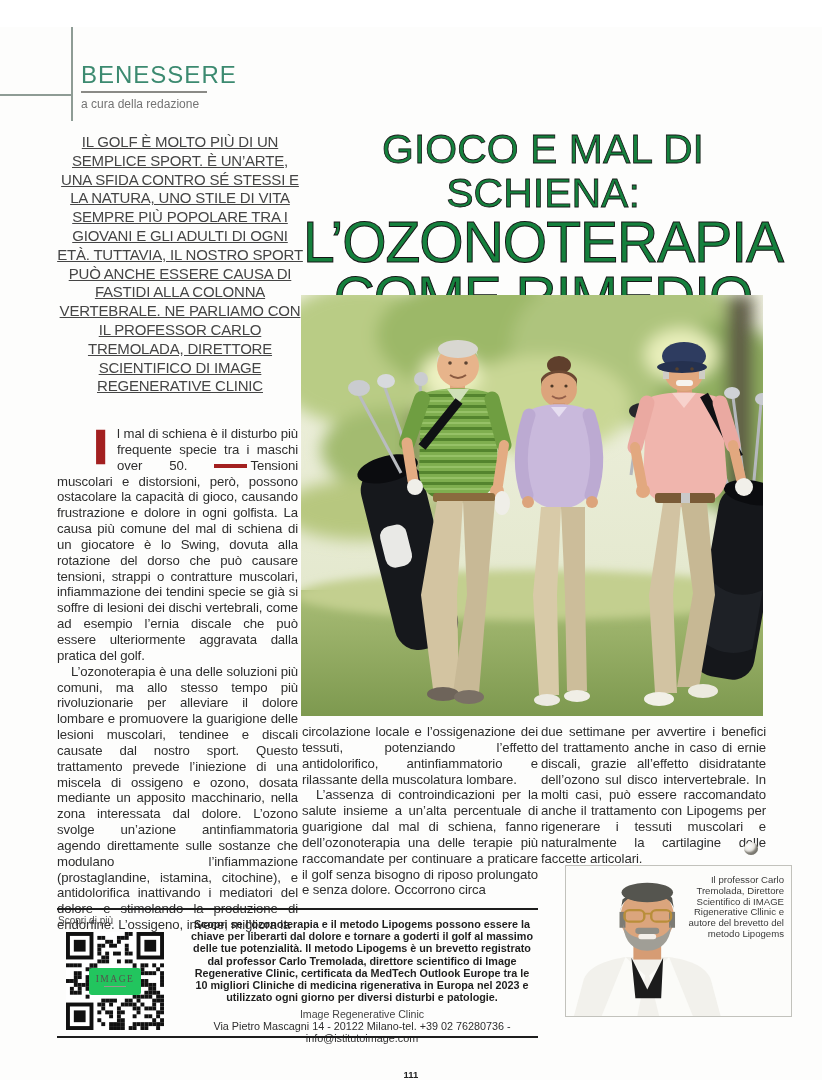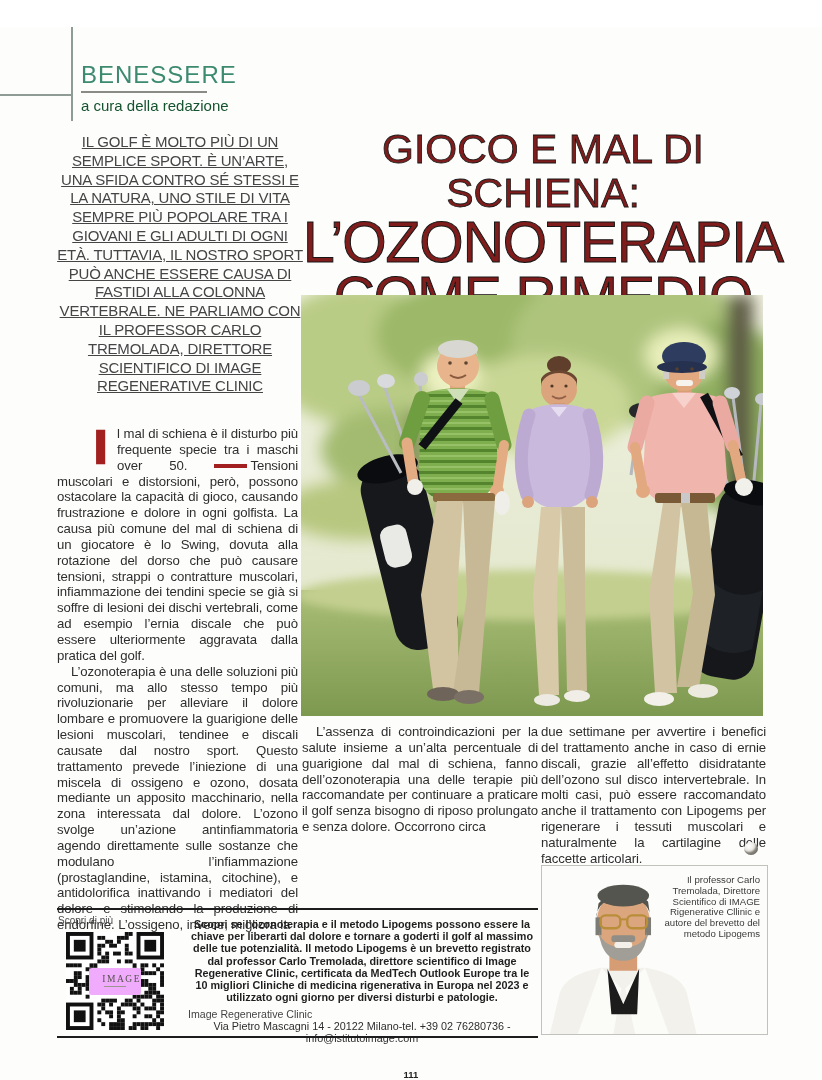--- a/index.html
+++ b/index.html
@@ -8,32 +8,32 @@
     background:#fdfdfc; font-family:"Liberation Sans", sans-serif;margin-top:27px;
   }
   
   .v-rule { position:absolute; left:71px; top:0; width:2px; height:94px; background:#8e9c95; }
   .h-rule-left { position:absolute; left:0; top:67px; width:71px; height:2px; background:#8e9c95; }
   .section-title {
     position:absolute; left:81px; top:34px; font-size:24px; letter-spacing:1px;
     color:#3C8A70; font-weight:400;
   }
   .section-underline { position:absolute; left:81px; top:64px; width:126px; height:1.5px; background:#8a8a86; }
-  .byline { position:absolute; left:81px; top:70px; font-size:15px; color:#14532d; }
+  .byline { position:absolute; left:81px; top:70px; font-size:12px; color:#737373; }
 
   
   .intro {
     position:absolute; left:56px; top:106px; width:248px;
     font-size:15px; line-height:18.8px; text-align:center; color:#454545;
     letter-spacing:-0.2px;
     text-decoration:underline;
   }
 
   
-  .title-block { position:absolute; left:296px; top:100px; width:494px; text-align:center; color:#7f1d1d; }
+  .title-block { position:absolute; left:296px; top:100px; width:494px; text-align:center; color:#15803d; }
   .title-l1 { font-size:41px; line-height:44px; letter-spacing:0px; -webkit-text-stroke:0.8px #161616; }
   .title-l2 { font-size:57px; line-height:55px; letter-spacing:-1px; -webkit-text-stroke:1px #161616; }
   .title-l3 { font-size:57px; line-height:55px; letter-spacing:-1px; -webkit-text-stroke:1px #161616; }
 
   
   .photo { position:absolute; left:301px; top:268px; width:462px; height:421px; }
   .photo svg { display:block; width:100%; height:100%; }
 
   
   .col {
@@ -54,49 +54,49 @@
 
   
   .end-mark {
     position:absolute; left:744px; top:815px; width:14px; height:13px; border-radius:50%;
     background:radial-gradient(circle at 35% 30%, #ffffff 0%, #e8e6e0 45%, #8f8d85 100%);
     box-shadow:inset -2px -3px 2px rgba(60,58,50,.55);
   }
 
   
   .portrait-box {
-    position:absolute; left:541px; top:838px; width:227px; height:170px;
+    position:absolute; left:565px; top:838px; width:227px; height:152px;
     border:1px solid #c2c2bc; background:#fcfcfa; box-sizing:border-box;padding-left:20px;
   }
   .portrait-box svg { position:absolute; left:0; top:0; width:100%; height:100%; }
   .portrait-caption {
     position:absolute; right:7px; top:9px; width:114px; text-align:right;
     font-size:9.6px; line-height:10.8px; color:#3b3b3b;
   }
 
   
   .rule-top { position:absolute; left:57px; top:881px; width:481px; height:1.6px; background:#1d1d1d; }
   .rule-bottom { position:absolute; left:57px; top:1009px; width:481px; height:1.6px; background:#1d1d1d; }
   .qr-label { position:absolute; left:58px; top:888px; width:112px; text-align:left; font-size:10px; color:#4a4a4a; }
   .qr-wrap { position:absolute; left:66px; top:905px; width:98px; height:98px; background:#ffffff; }
   .qr-wrap svg { display:block; width:100%; height:100%; }
   .qr-logo {
-    position:absolute; left:23px; top:36px; width:52px; height:27px; background:#f0abfc;
-    border-radius:3px; text-align:right;
+    position:absolute; left:23px; top:36px; width:52px; height:27px; background:#22c55e;
+    border-radius:3px; text-align:center;
   }
   .qr-logo-text {
     font-family:"Liberation Serif", serif; font-size:9.5px; letter-spacing:1.5px;
     color:#55524c; display:block; margin-top:6px;
   }
   .qr-logo-rule { display:block; width:22px; height:1px; background:#9a968e; margin:2px auto 0; }
   .promo-text {
     position:absolute; left:188px; top:891px; width:348px; text-align:center;
     font-size:10.8px; line-height:12.2px; color:#1f1f1f; font-weight:bold;
   }
-  .clinic-name { position:absolute; left:188px; top:981px; width:348px; font-size:10.6px; color:#444; }
+  .clinic-name { position:absolute; left:188px; top:981px; width:348px; text-align:center; font-size:10.6px; color:#444; }
   .clinic-address { position:absolute; left:160px; top:993px; width:404px; text-align:center; font-size:10.8px; color:#2d2d2d; }
 
   
   .footer-num { position:absolute; left:0; top:1042px; width:822px; text-align:center; font-size:9.5px; font-weight:bold; color:#222; }
   .footer-mag { position:absolute; left:0; top:1053px; width:822px; text-align:center; font-size:9px; letter-spacing:0.5px; color:#2a2a2a; }
 </style>
 </head>
 <body>
 
 <div id="page">
@@ -259,20 +259,21 @@
         <ellipse cx="402" cy="396" rx="15" ry="7" fill="#eceade"></ellipse>
       </g>
     </svg>
   </div>
 
   <div class="col" id="col1">
     <p><span class="dropcap">I</span><span>l mal di schiena è il disturbo più frequente specie tra i maschi over 50.</span> <span class="red-dash"></span><span>Tensioni muscolari e distorsioni, però, possono ostacolare la capacità di gioco, causando frustrazione e dolore in ogni golfista. La causa più comune del mal di schiena di un giocatore è lo Swing, dovuta alla rotazione del dorso che può causare tensioni, strappi o contratture muscolari, infiammazione dei tendini specie se già si soffre di lesioni dei dischi vertebrali, come ad esempio l’ernia discale che può essere ulteriormente aggravata dalla pratica del golf.</span></p>
     <p class="indent">L’ozonoterapia è una delle soluzioni più comuni, ma allo stesso tempo più rivoluzionarie per alleviare il dolore lombare e promuovere la guarigione delle lesioni muscolari, tendinee e discali causate dal nostro sport. Questo trattamento prevede l’iniezione di una miscela di ossigeno e ozono, dosata mediante un apposito macchinario, nella zona interessata dal dolore. L’ozono svolge un’azione antinfiammatoria agendo direttamente sulle sostanze che modulano l’infiammazione (prostaglandine, istamina, citochine), e antidolorifica inattivando i mediatori del dolore e stimolando la produzione di endorfine. L’ossigeno, invece, migliora la</p>
   </div>
   <div class="col" id="col2">
+    <p>circolazione locale e l’ossigenazione dei tessuti, potenziando l’effetto antidolorifico, antinfiammatorio e rilassante della muscolatura lombare.</p>
     <p class="indent">L’assenza di controindicazioni per la salute insieme a un’alta percentuale di guarigione dal mal di schiena, fanno dell’ozonoterapia una delle terapie più raccomandate per continuare a praticare il golf senza bisogno di riposo prolungato e senza dolore. Occorrono circa</p>
   </div>
   <div class="col" id="col3">
     <p>due settimane per avvertire i benefici del trattamento anche in caso di ernie discali, grazie all’effetto disidratante dell’ozono sul disco intervertebrale. In molti casi, può essere raccomandato anche il trattamento con Lipogems per rigenerare i tessuti muscolari e naturalmente la cartilagine delle faccette articolari.</p>
   </div>
 
   <div class="end-mark"></div>
 
   <div class="portrait-box">
     <svg viewBox="0 0 227 170" preserveAspectRatio="none">

